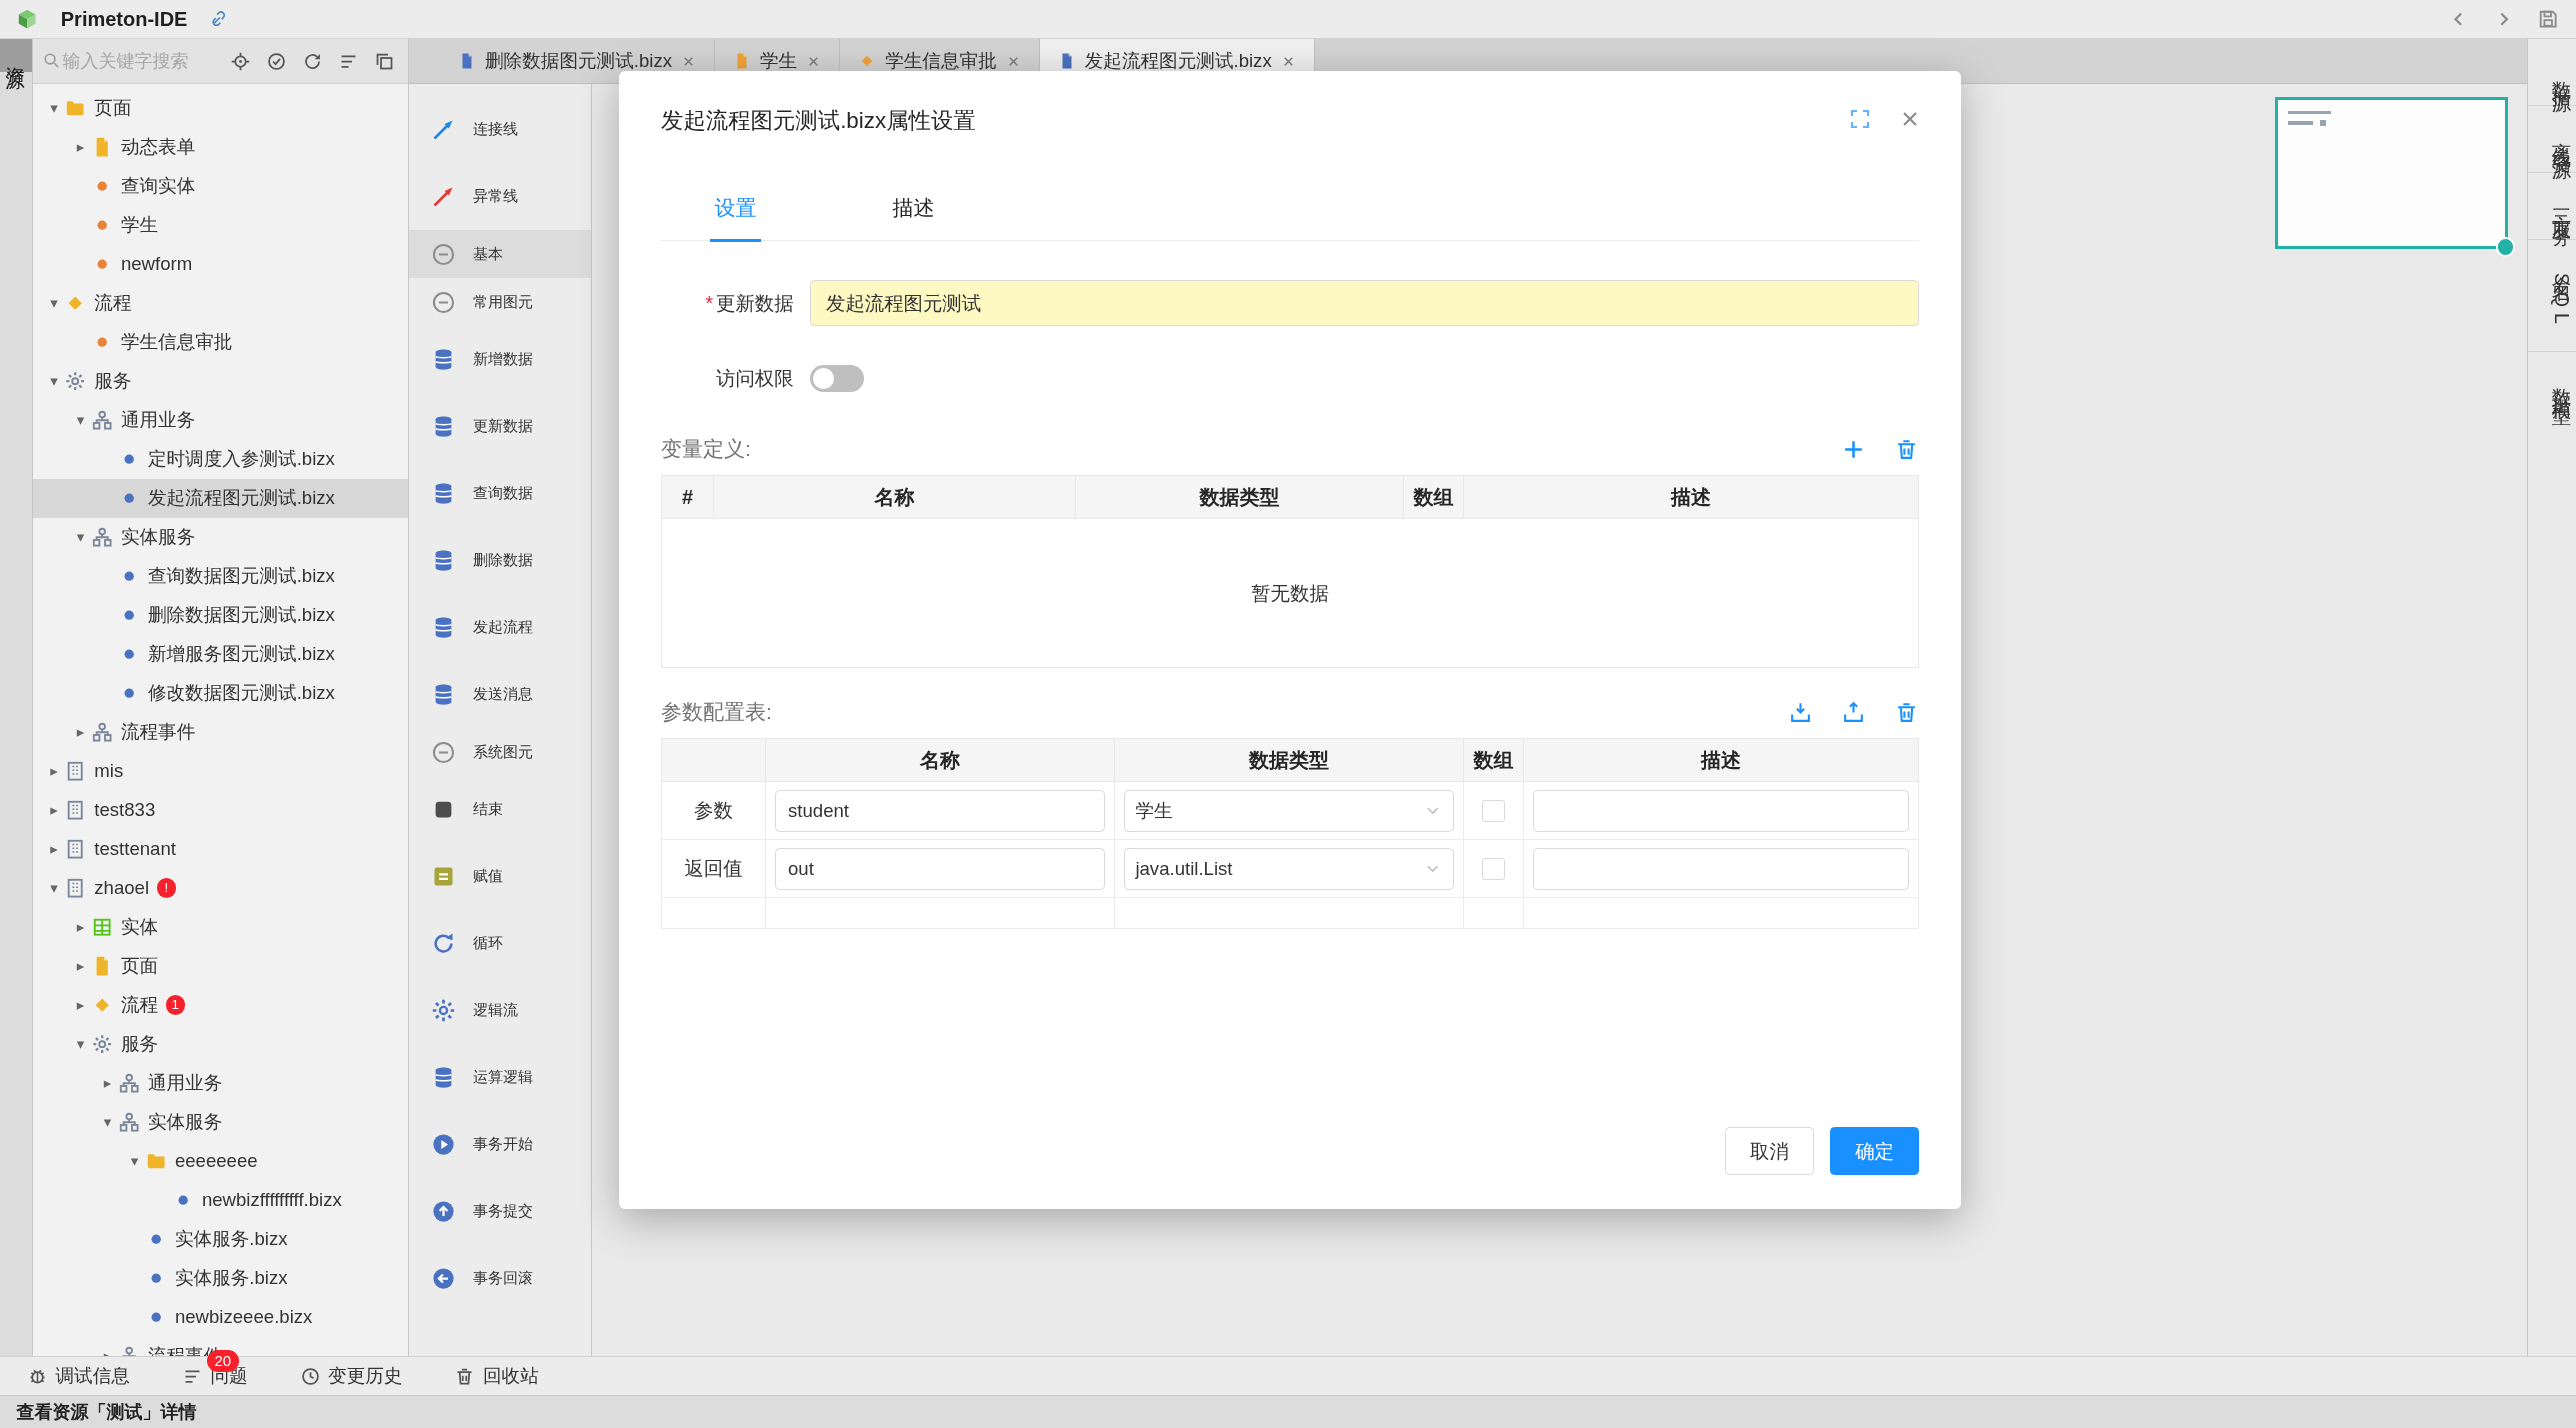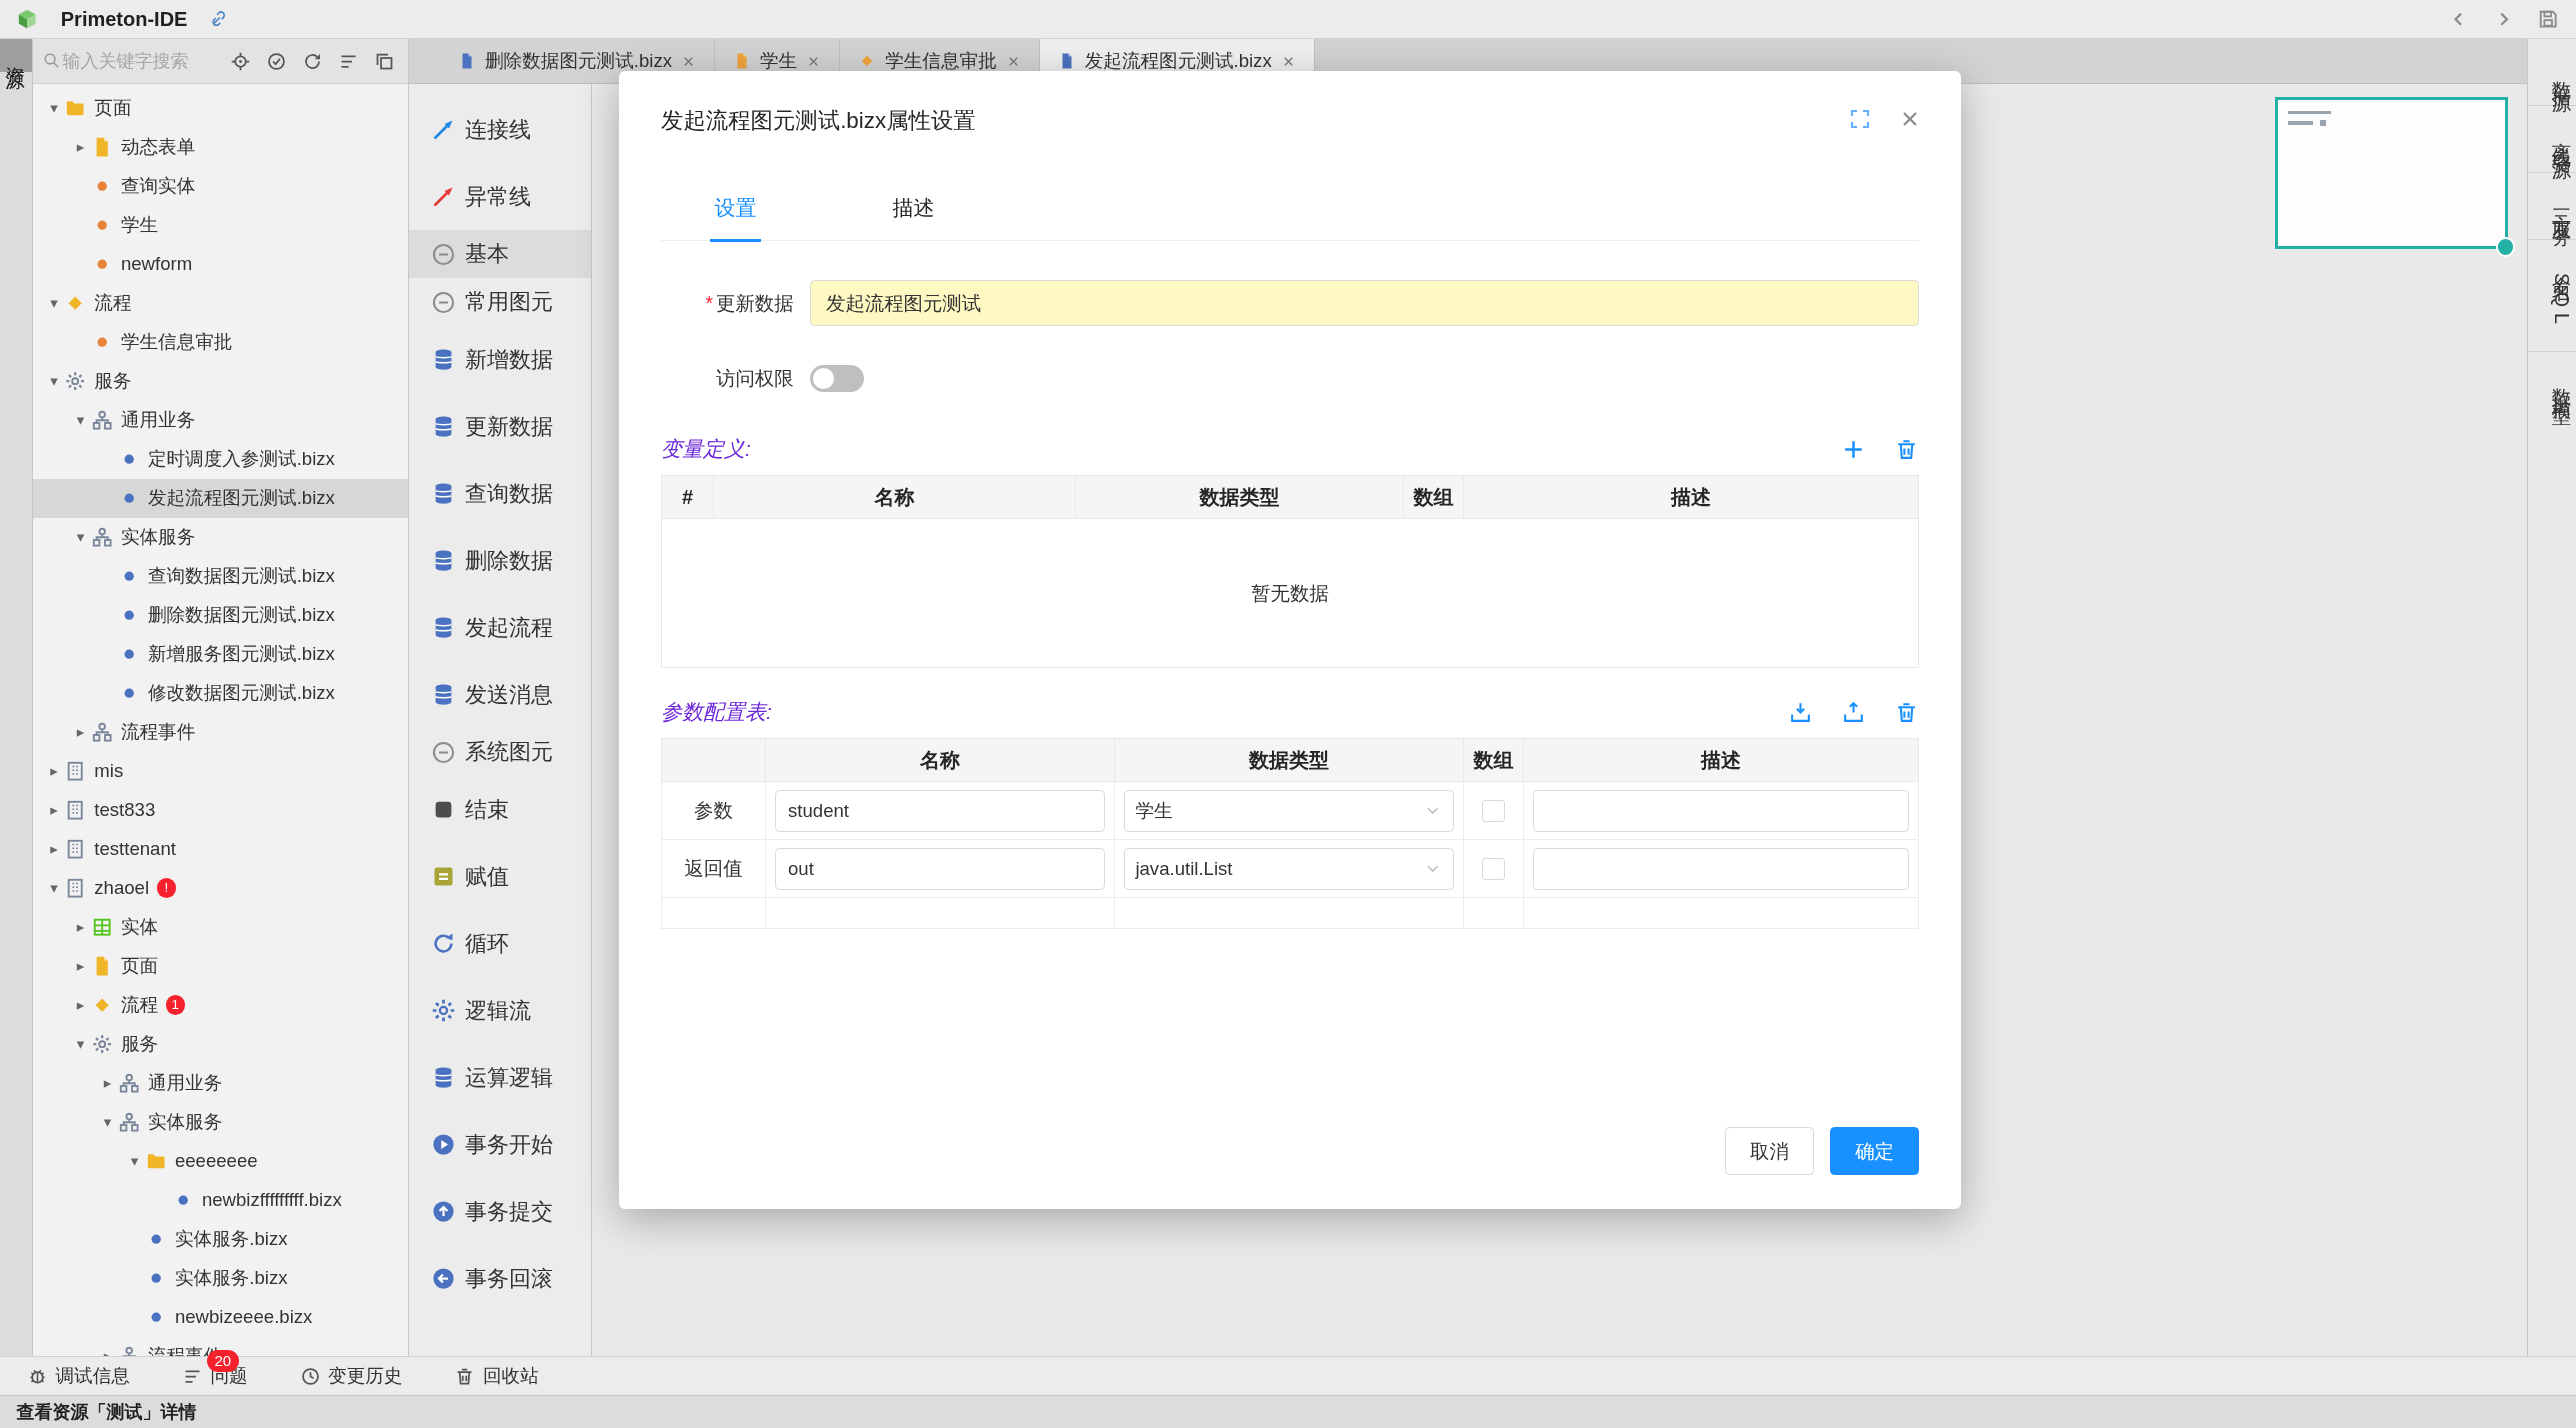--- a/index.html
+++ b/index.html
@@ -60,21 +60,21 @@
           border-right:1.5px solid #c2c2c2; }
   .dtab.active { background:#f0f0f0; }
   .dtab .fic { width:18px; height:18px; flex:none; }
   .dtab .x { width:15px; height:15px; color:#777; flex:none; }
   .tf-blue{color:#4a72c0} .tf-orange{color:#f0a43a}
 
   .workrow { flex:1; display:flex; min-height:0; }
 
   
   .palette { width:183px; flex:none; background:#ececec; border-right:1.5px solid #c6c6c6; padding-top:12px; }
-  .prow { height:67px; display:flex; align-items:center; gap:8px; padding-left:21px; font-size:22px; color:#333; }
+  .prow { height:67px; display:flex; align-items:center; gap:16px; padding-left:21px; font-size:15px; color:#333; }
   .prow.sec { height:48px; }
   .prow.hl { background:#dcdcdc; }
   .pic { width:27px; height:27px; flex:none; }
   .ic-conn{color:#1e88e5} .ic-err{color:#e53935} .ic-sec{color:#8c8c8c} .ic-db{color:#4a72c0}
   .ic-end{color:#4d4d4d} .ic-assign{color:#a8a438} .ic-blue{color:#4a72c0}
 
   
   .canvas { flex:1; position:relative; background:#e9e9e9; }
   .minimap { position:absolute; top:13.4px; right:19.4px; width:233px; height:152px; background:#fdfdfd;
              border:3px solid #23b0a5; }
@@ -115,21 +115,21 @@
   .frow { display:flex; align-items:center; margin-top:39px; }
   .flabel { width:149px; flex:none; text-align:right; font-size:19.4px; color:#333; padding-right:16.4px; white-space:nowrap; }
   .req { color:#f5222d; margin-right:3px; }
   .finput { flex:1; height:46px; border:1.5px solid #d9d9d9; border-radius:4.5px; font-size:19.4px; color:#333;
             padding:0 15px; outline:none; background:#fef9c3; }
   .toggle { width:54px; height:27px; border-radius:13.4px; background:#bfbfbf; position:relative; flex:none; }
   .toggle .knob { position:absolute; left:3px; top:3px; width:21px; height:21px; border-radius:50%; background:#fff; }
 
   .sec-head { display:flex; align-items:center; justify-content:space-between; margin-top:43px; }
   .sec-head.tight { margin-top:30px; }
-  .sec-title { font-size:21px; color:#6d28d9;font-style:italic; }
+  .sec-title { font-size:21px; color:#737373; }
   .sec-icons { display:flex; gap:28px; color:#1890ff; }
   .sic34 { width:25px; height:25px; }
 
   table.gridtbl { width:100%; border-collapse:collapse; margin-top:12px; table-layout:fixed; }
   .gridtbl th { background:#f5f5f5; border:1.5px solid #e8e8e8; height:43px; font-size:20px; font-weight:700;
                 color:#262626; text-align:center; }
   .gridtbl td { border:1.5px solid #ececec; text-align:center; font-size:19.4px; color:#333; }
   .empty-cell { height:149px; color:#999; font-size:19.4px; border:1.5px solid #e8e8e8 !important; }
   .cellpad { padding:7.5px 9px; }
   .cell-input { width:100%; height:42px; border:1.5px solid #d9d9d9; border-radius:4.5px; padding:0 12px;

